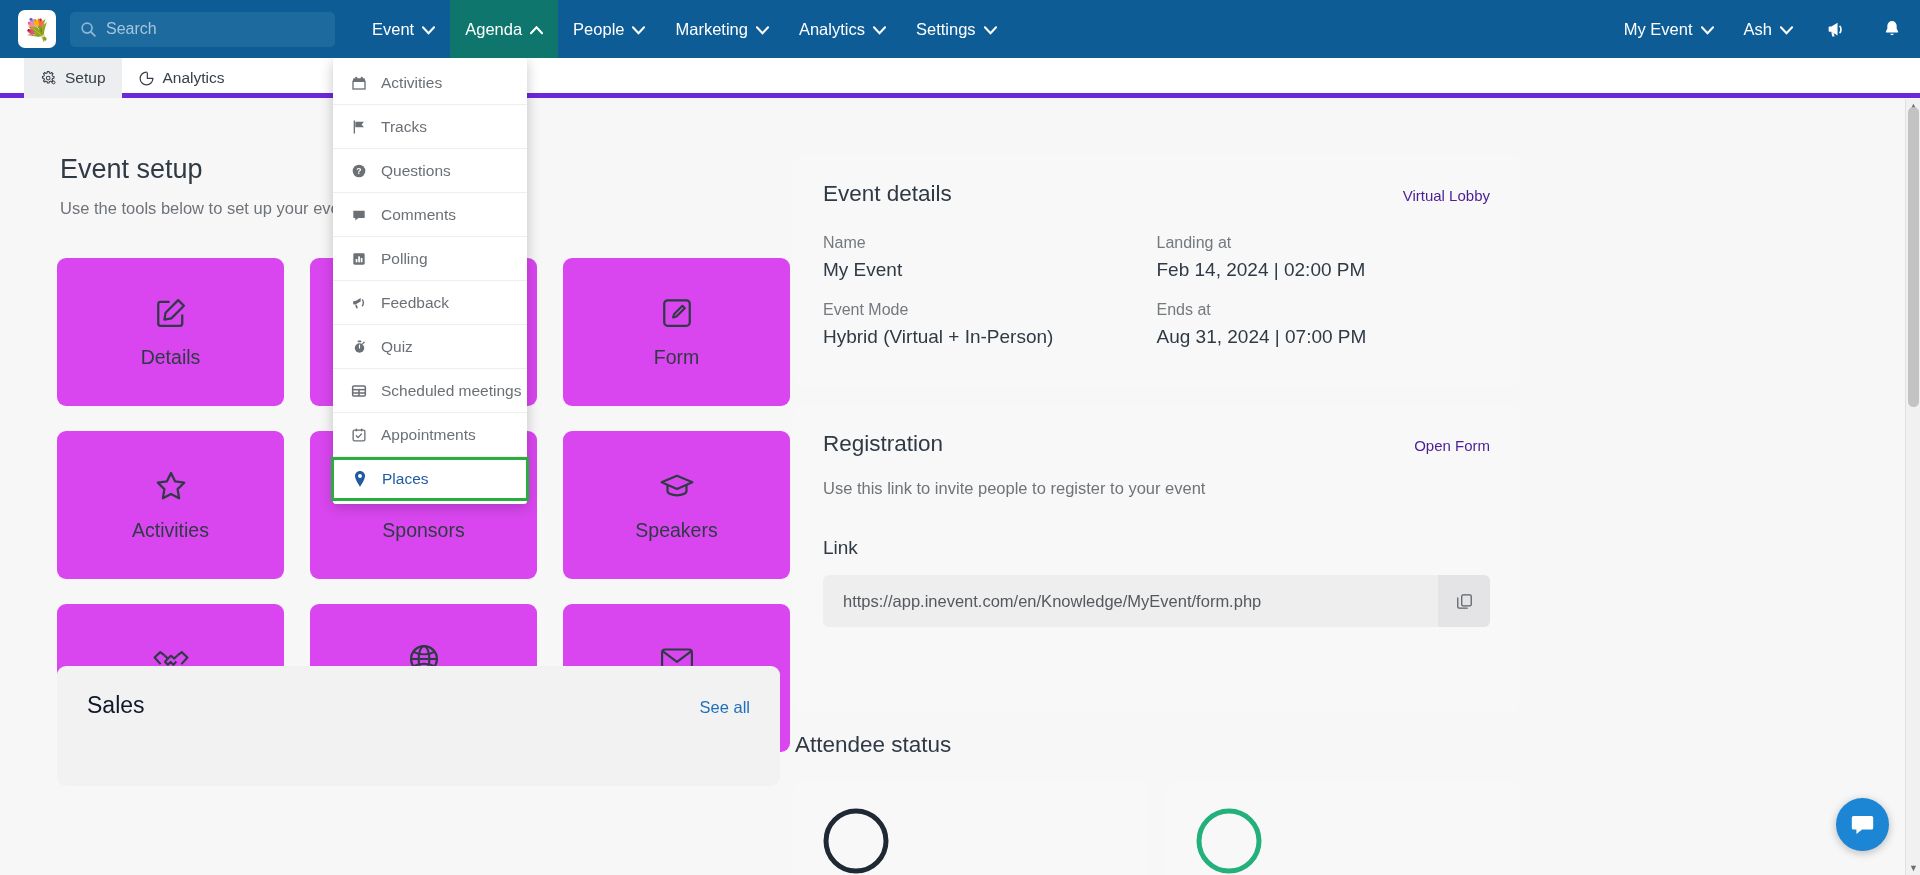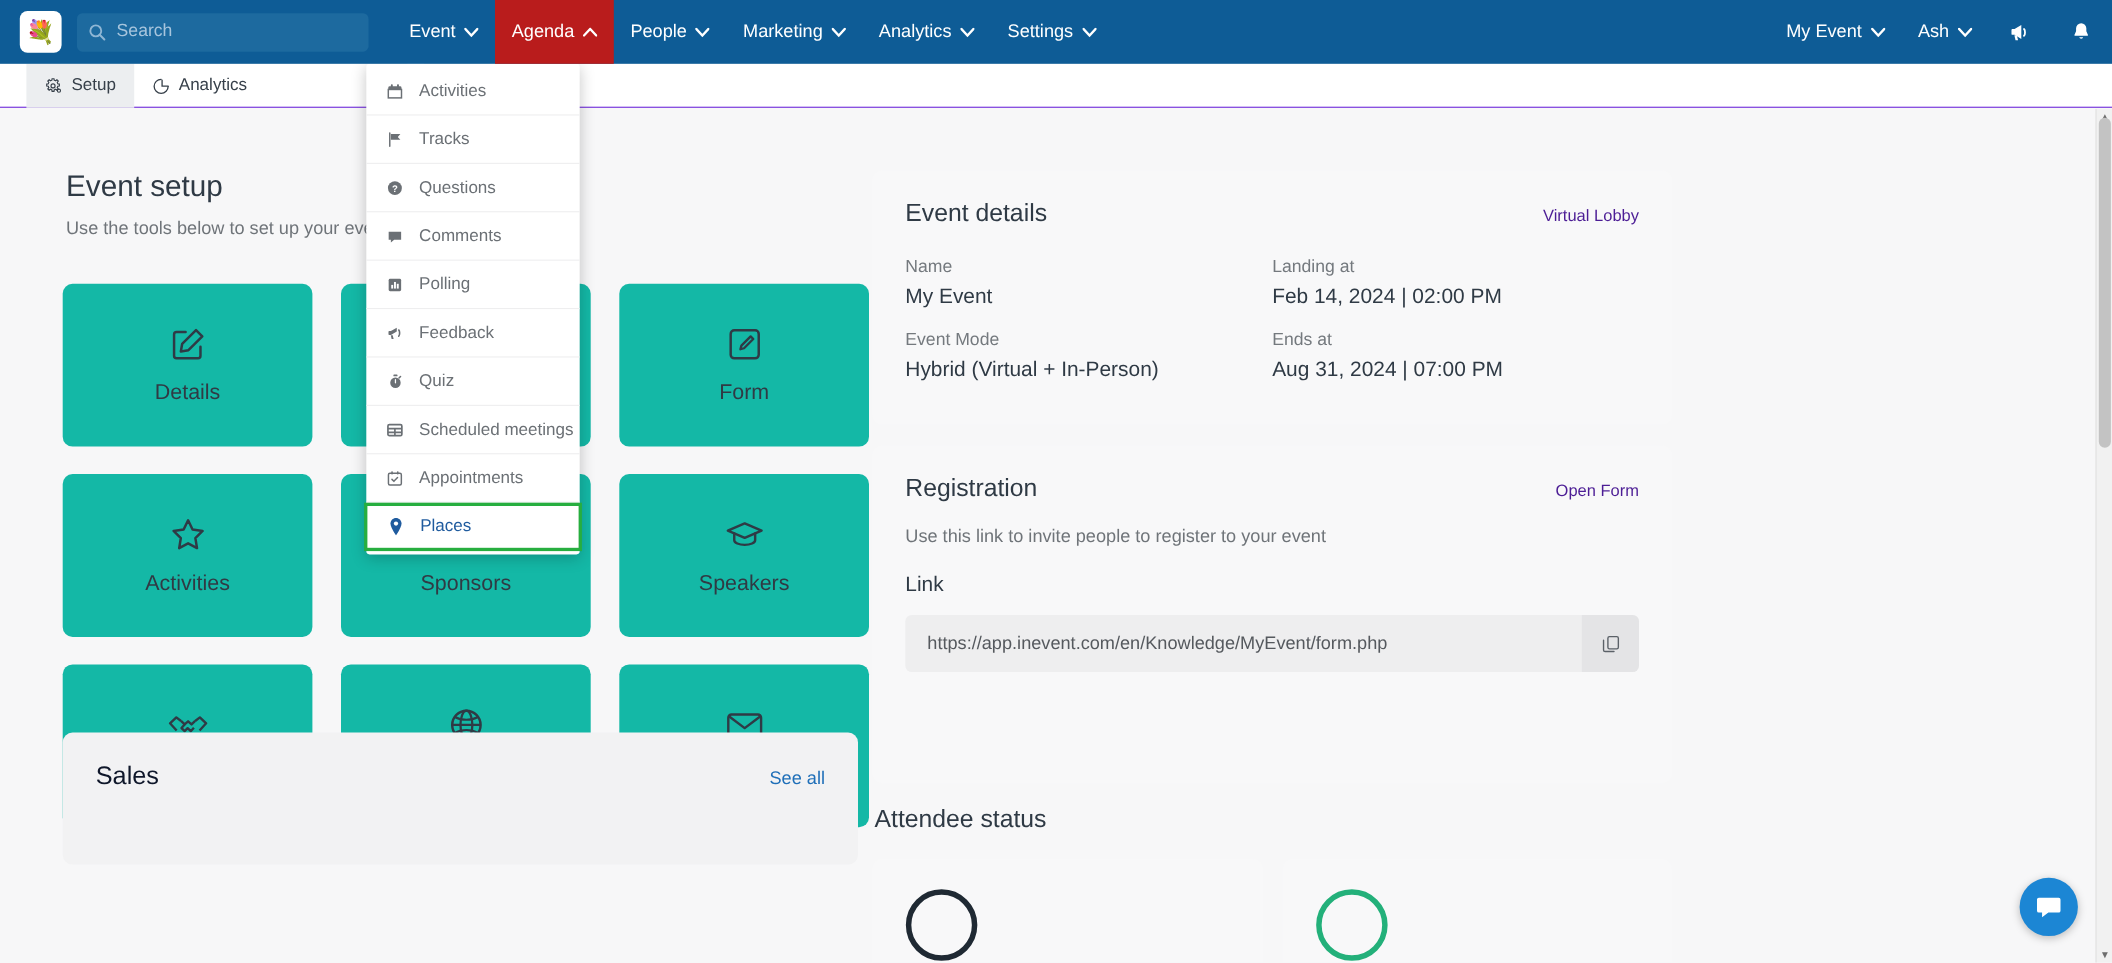--- a/index.html
+++ b/index.html
@@ -39,37 +39,37 @@
   }
   .search-input::placeholder { color: #a7c5dd; }
 
   .navitems { display: flex; align-items: center; margin-left: 22px; height: 58px; }
   .navitem {
     display: flex; align-items: center; gap: 8px;
     height: 58px; padding: 0 15px;
     color: #ffffff; font-size: 16.5px;
     cursor: pointer; white-space: nowrap;
   }
-  .navitem.active { background: #b91c1c; }
+  .navitem.active { background: #0f766e; }
   .caret { display: inline-block; }
 
   .nav-right { margin-left: auto; display: flex; align-items: center; height: 58px; }
   .nav-right .navitem { font-size: 16.5px; }
   .icon-btn {
     width: 56px; height: 58px;
     display: flex; align-items: center; justify-content: center;
     cursor: pointer;
   }
 
   
   .subbar {
     position: absolute; top: 58px; left: 0;
     width: 1920px; height: 40px;
     background: #ffffff;
-    border-bottom: 1px solid #6d28d9;
+    border-bottom: 5px solid #6d28d9;
     z-index: 20;
   }
   .tabs { display: flex; height: 40px; align-items: stretch; margin-left: 24px; }
   .tab {
     display: flex; align-items: center; gap: 8px;
     padding: 0 16px;
     font-size: 15.5px; color: #37404a;
     cursor: pointer; white-space: nowrap;
   }
   .tab.selected { background: #eceef0; }
@@ -125,21 +125,21 @@
   
   .tiles {
     position: absolute; left: 57px; top: 159px;
     width: 723px;
     display: grid;
     grid-template-columns: repeat(3, 227px);
     gap: 25px 26px;
   }
   .tile {
     height: 148px;
-    background: #14b8a6;
+    background: #d946ef;
     border-radius: 9px;
     display: flex; flex-direction: column;
     align-items: center; justify-content: center;
     gap: 15px;
     cursor: pointer;
   }
   .tile-label { font-size: 19.5px; color: #303a44; }
 
   .sales-card {
     position: absolute; left: 57px; top: 567px;
@@ -169,21 +169,21 @@
 
   .detail-grid {
     margin-top: 27px;
     display: grid; grid-template-columns: 1fr 1fr;
     row-gap: 20px;
   }
   .dl-label { font-size: 16px; color: #74797e; margin-bottom: 7px; }
   .dl-value { font-size: 19px; color: #2f3a45; }
 
   .reg-desc { margin-top: 22px; font-size: 16.5px; color: #6f7479; }
-  .reg-linklabel { margin-top: 23px; font-size: 19px; color: #2f3a45; }
+  .reg-linklabel { margin-top: 39px; font-size: 19px; color: #2f3a45; }
   .linkrow {
     margin-top: 16px; height: 52px;
     background: #eeeeef; border-radius: 6px;
     display: flex; align-items: center;
   }
   .linkrow .url {
     flex: 1; padding: 0 20px;
     font-size: 16.5px; color: #55595e;
     overflow: hidden; white-space: nowrap; text-overflow: ellipsis;
   }

